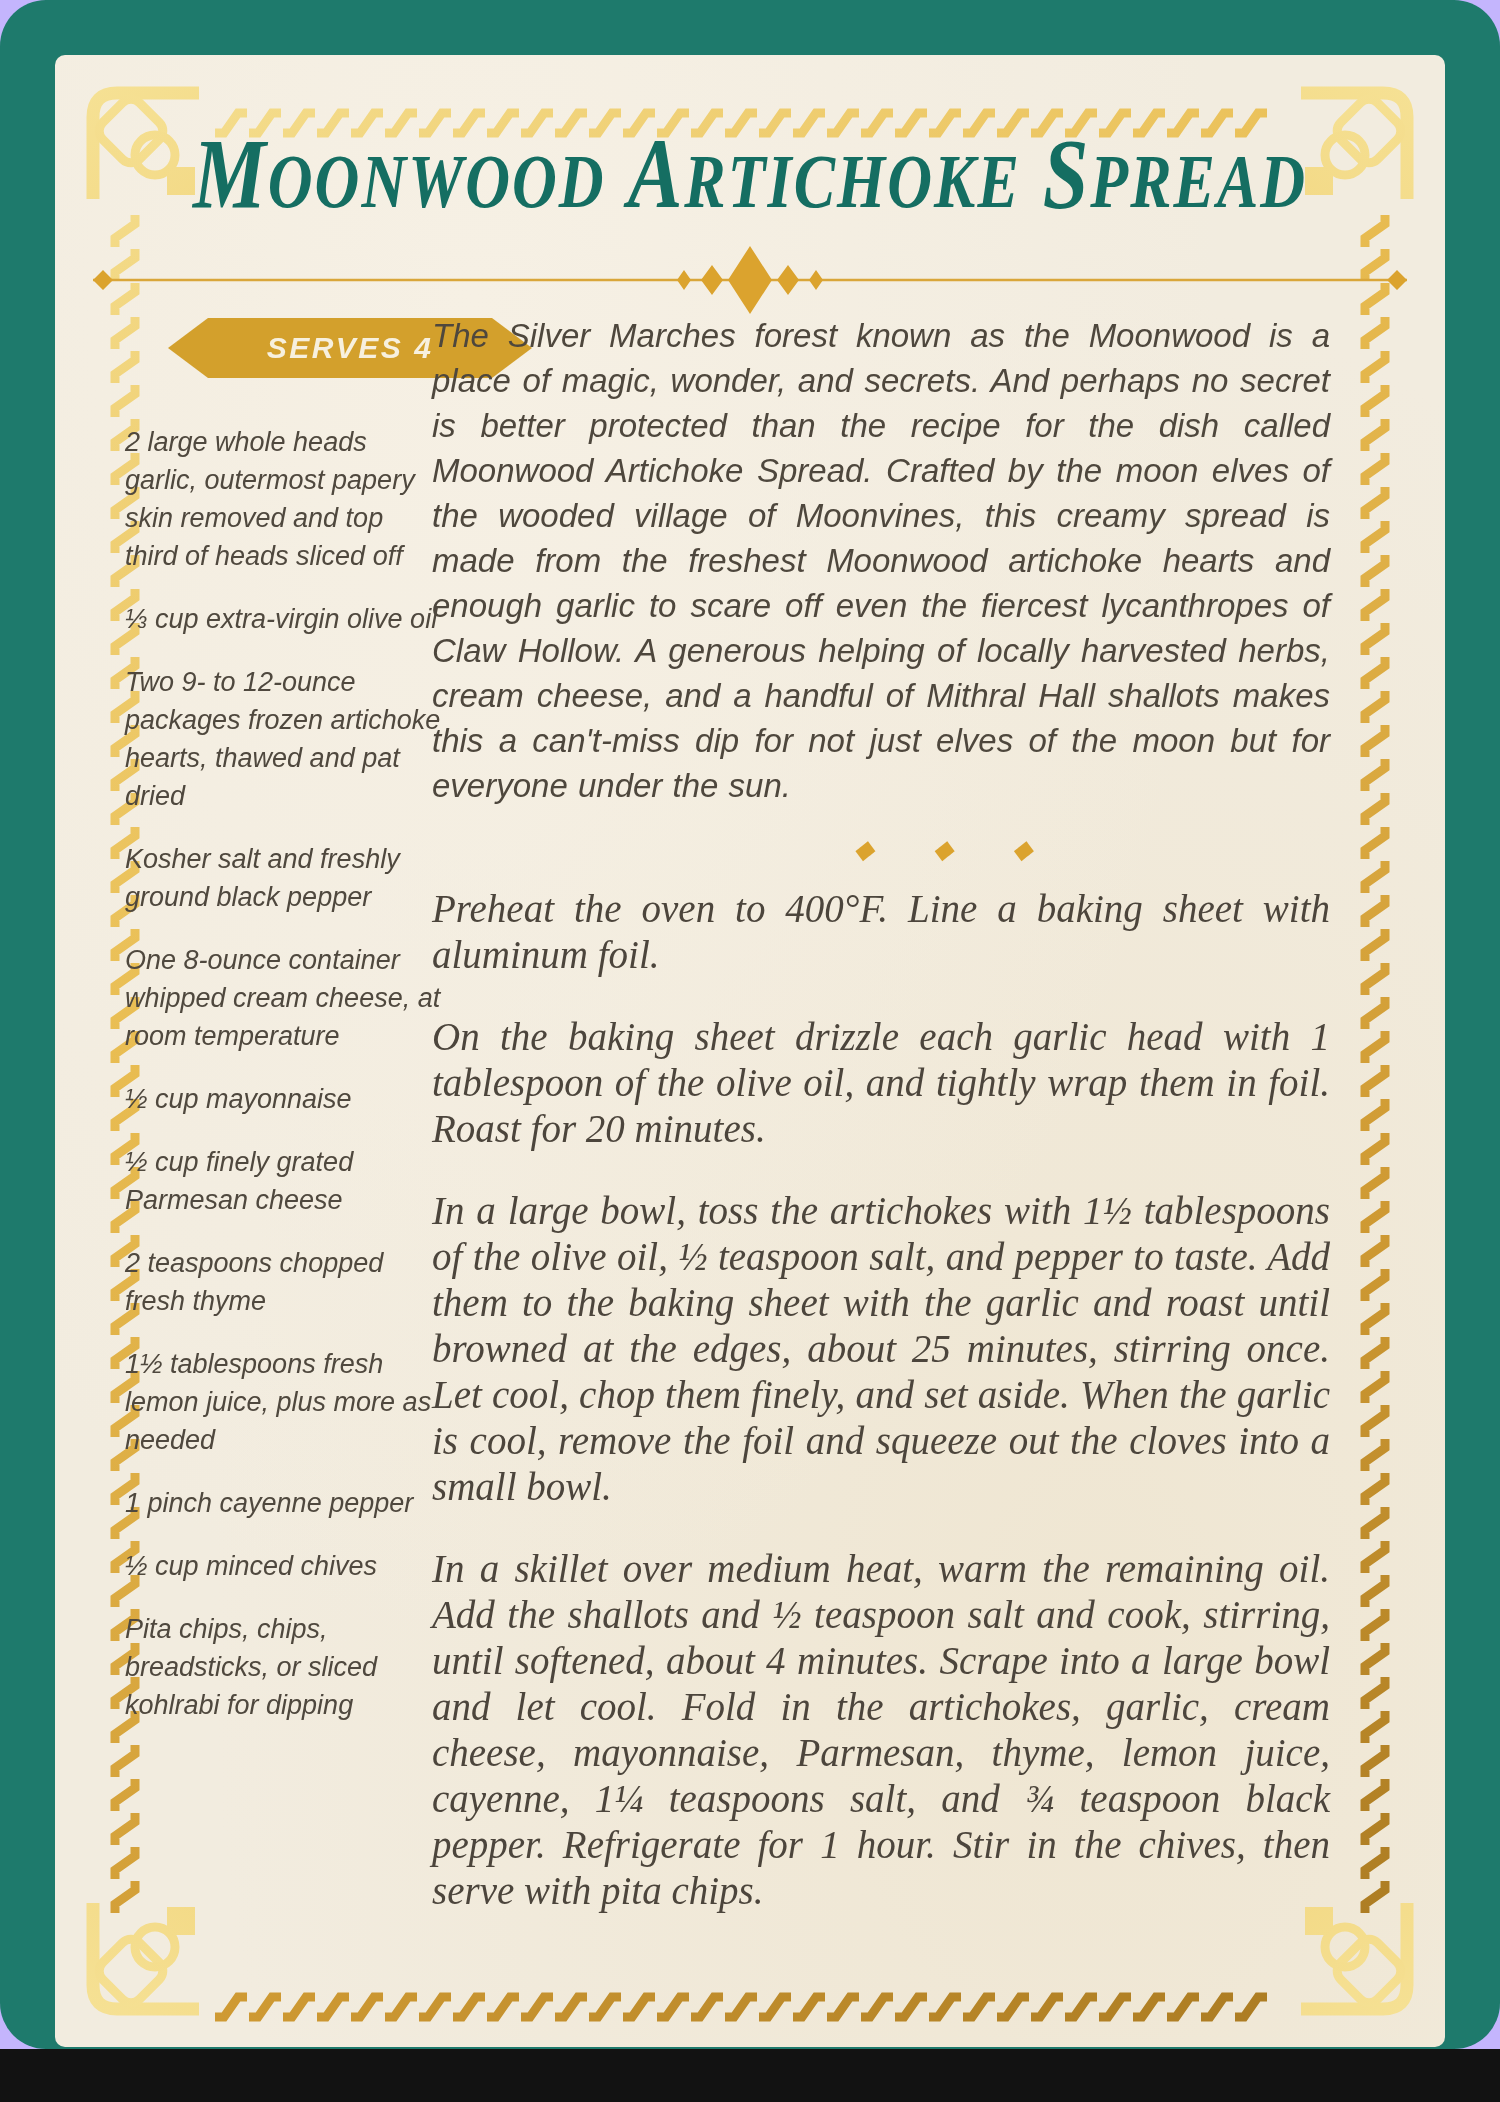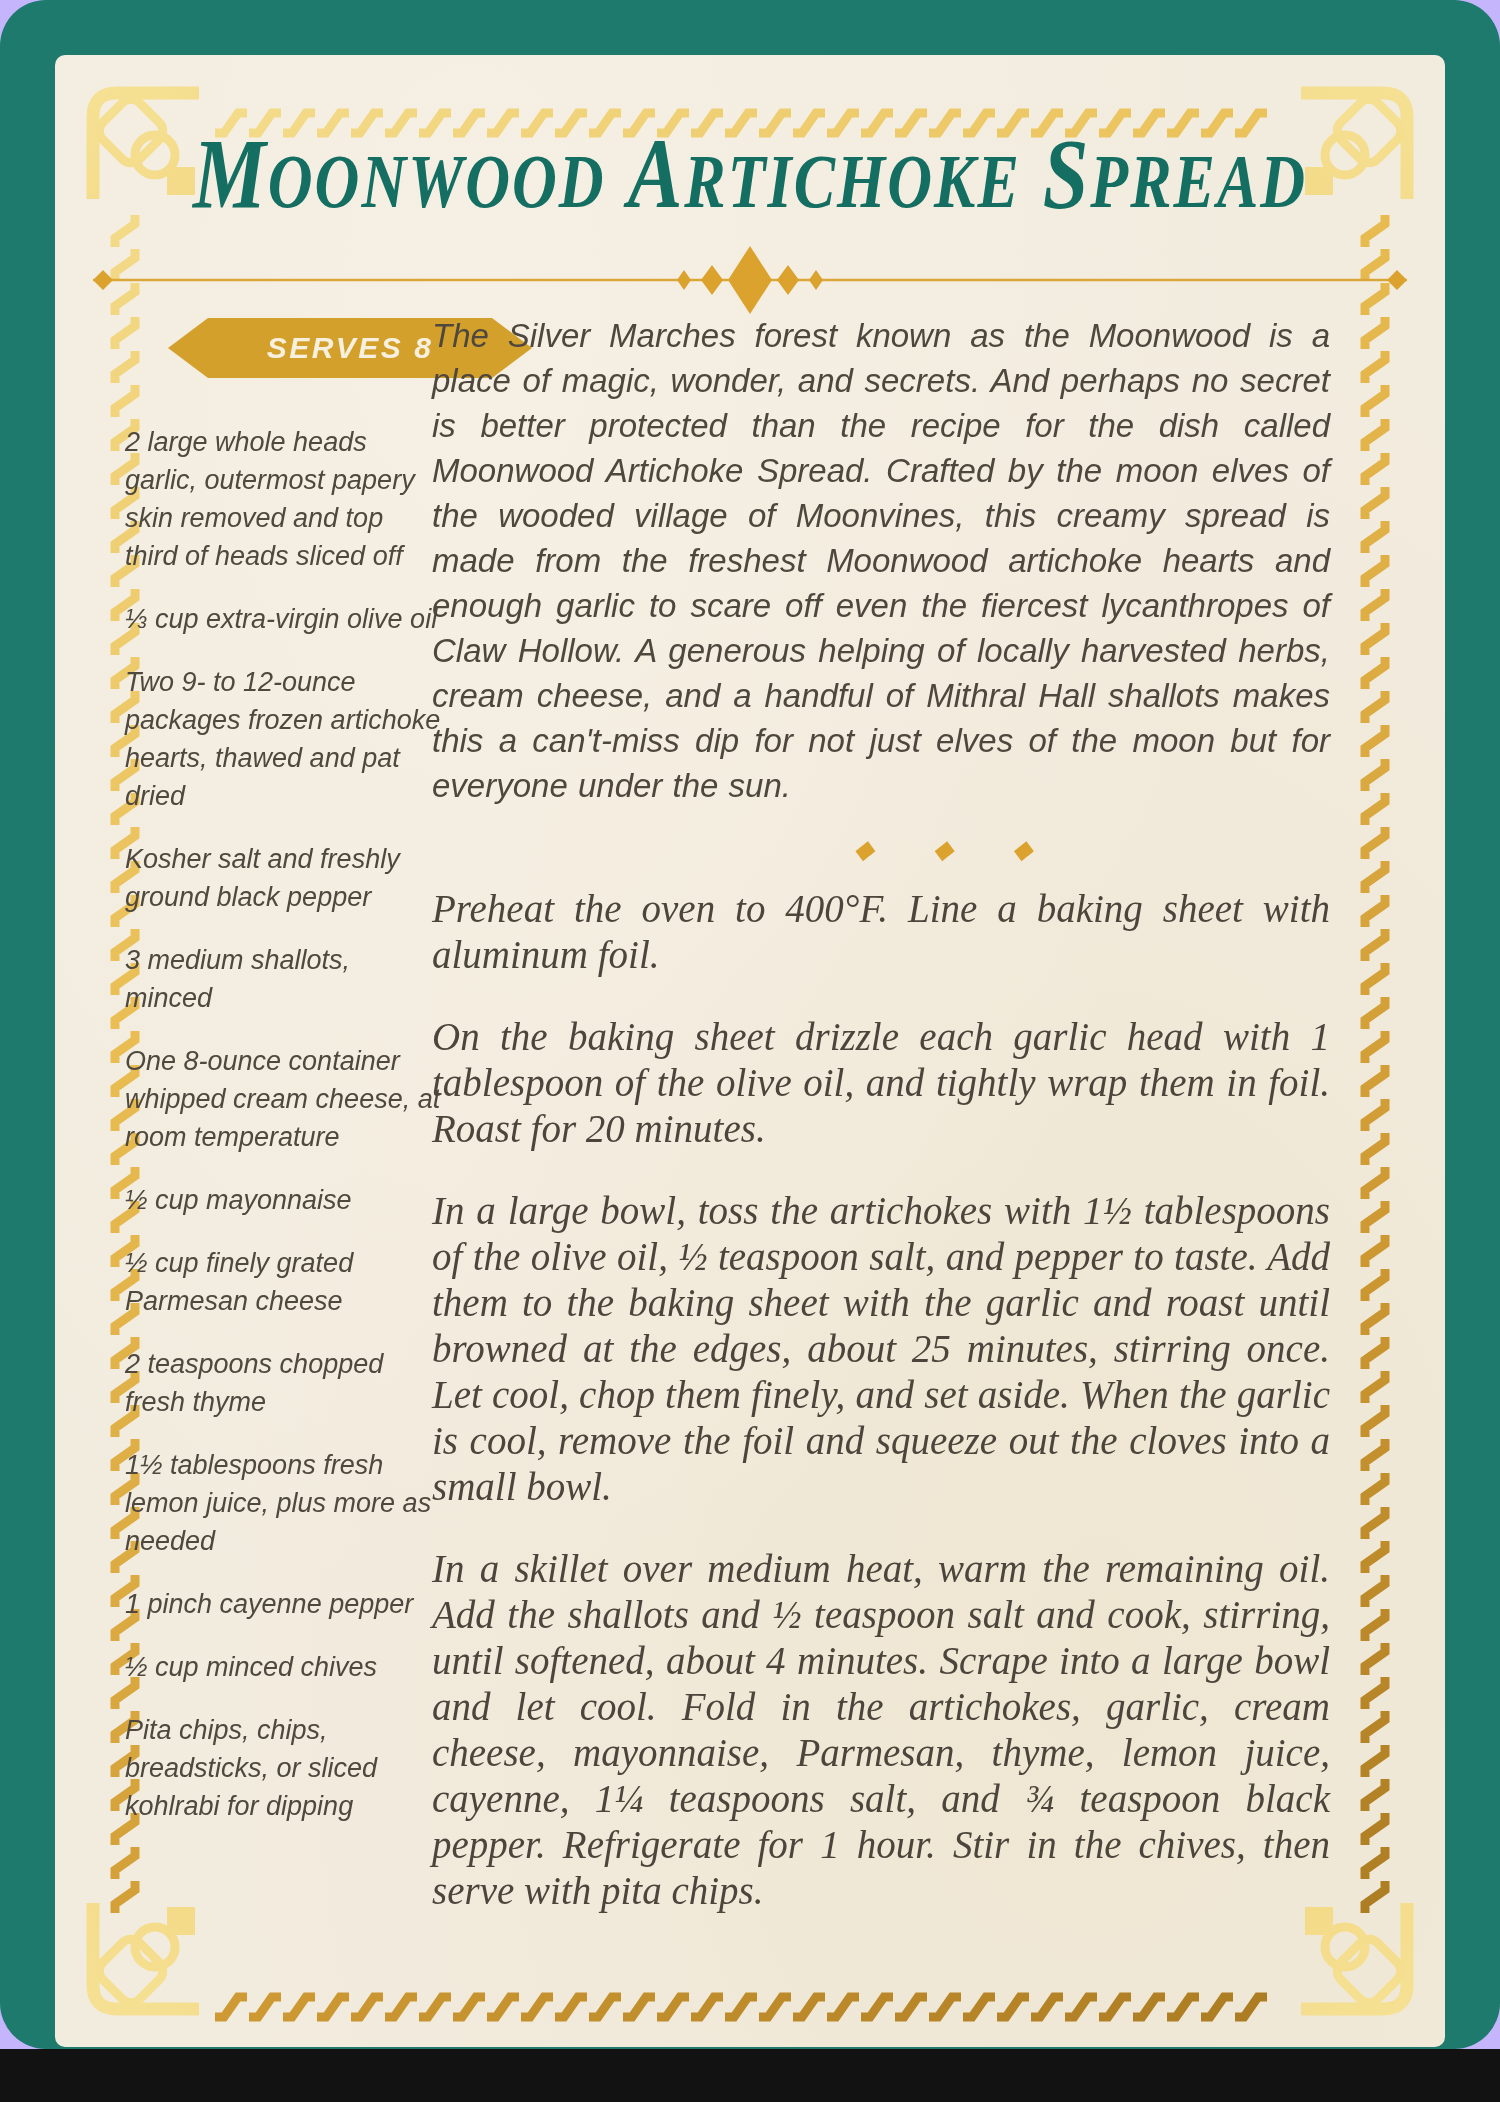--- a/index.html
+++ b/index.html
@@ -76,29 +76,28 @@
             M761,215 L768,225 L761,235 L754,225 Z
             M657,210 L668,225 L657,240 L646,225 Z
             M733,210 L744,225 L733,240 L722,225 Z
             M695,191 L717,225 L695,259 L673,225 Z"></path>
         </g>
       </svg>
 
       <h1 class="title" id="title"><span class="word"><span class="big">M</span>OONWOOD</span><span class="word"><span class="big">A</span>RTICHOKE</span><span class="word"><span class="big">S</span>PREAD</span></h1>
 
       <div class="badge">
-        <span>SERVES 8</span>
+        <span>SERVES 4</span>
       </div>
 
       <div class="ingredients" id="ingredients">
           <p>2 large whole heads garlic, outermost papery skin removed and top third of heads sliced off</p>
           <p>⅓ cup extra-virgin olive oil</p>
           <p>Two 9- to 12-ounce packages frozen artichoke hearts, thawed and pat dried</p>
           <p>Kosher salt and freshly ground black pepper</p>
-          <p>3 medium shallots, minced</p>
           <p>One 8-ounce container whipped cream cheese, at room temperature</p>
           <p>½ cup mayonnaise</p>
           <p>½ cup finely grated Parmesan cheese</p>
           <p>2 teaspoons chopped fresh thyme</p>
           <p>1½ tablespoons fresh lemon juice, plus more as needed</p>
           <p>1 pinch cayenne pepper</p>
           <p>½ cup minced chives</p>
           <p>Pita chips, chips, breadsticks, or sliced kohlrabi for dipping</p>
         </div>
 

